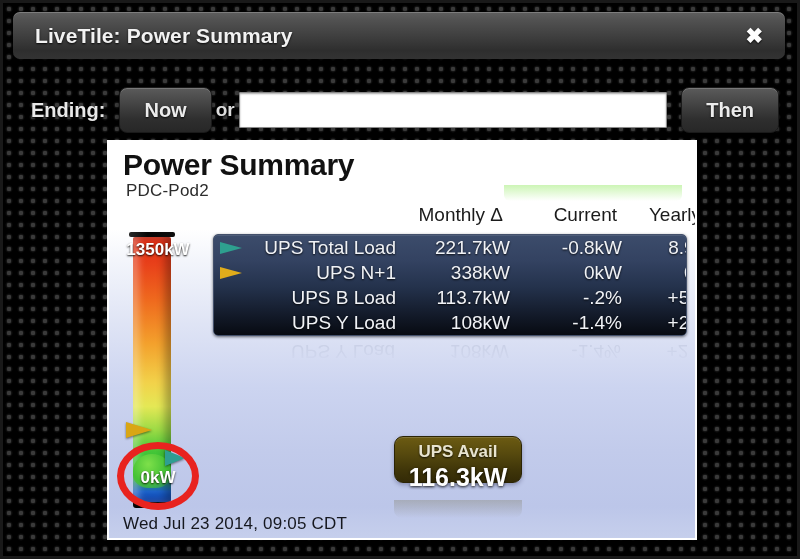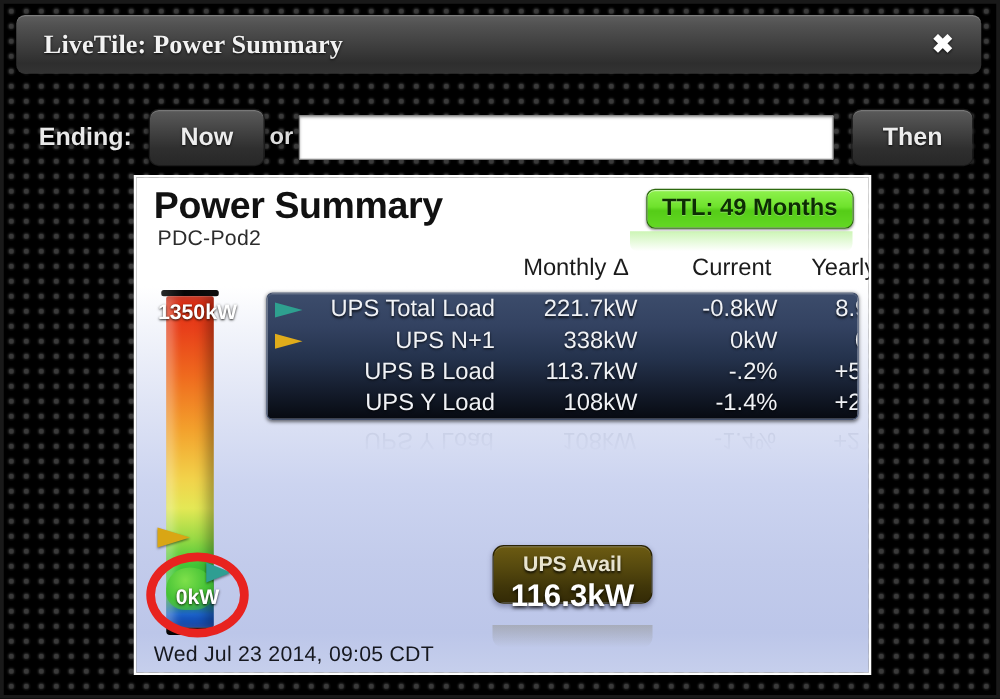--- a/index.html
+++ b/index.html
@@ -39,21 +39,20 @@
     top: 9px;
     width: 772px;
     height: 47px;
     border-radius: 7px;
     background: linear-gradient(to bottom, #5e5e5e 0%, #515151 18%, #3d3d3d 55%, #2e2e2e 82%, #333333 100%);
     box-shadow: inset 0 1px 0 rgba(255,255,255,0.20), 0 1px 3px rgba(0,0,0,0.7);
     display: flex;
     align-items: center;
     box-sizing: border-box;
     padding: 0 16px 0 22px;
-    font-family: Liberation Serif, serif;
   }
   #titlebar .title {
     color: #f2f2f2;
     font-size: 21px;
     font-weight: bold;
     letter-spacing: 0.1px;
     text-shadow: 0 1px 2px rgba(0,0,0,0.85);
     flex: 1 1 auto;
     white-space: nowrap;
   }
@@ -460,21 +459,20 @@
     <div class="or">or</div>
     <input id="dateinput" type="text" value="" style="">
     <div class="pillbtn" id="thenbtn">Then</div>
   </div>
 
   <div id="tile">
 
     <div id="tile-head">
       <div id="tile-title">Power Summary</div>
       <div id="tile-subtitle">PDC-Pod2</div>
-      <div id="ttl-badge">TTL: 49 Months</div>
       <div id="ttl-reflect"></div>
     </div>
 
     <div id="colheads">
       <div class="ch name"></div>
       <div class="ch mon">Monthly Δ</div>
       <div class="ch cur">Current</div>
       <div class="ch yr">Yearly Δ</div>
     </div>
 

